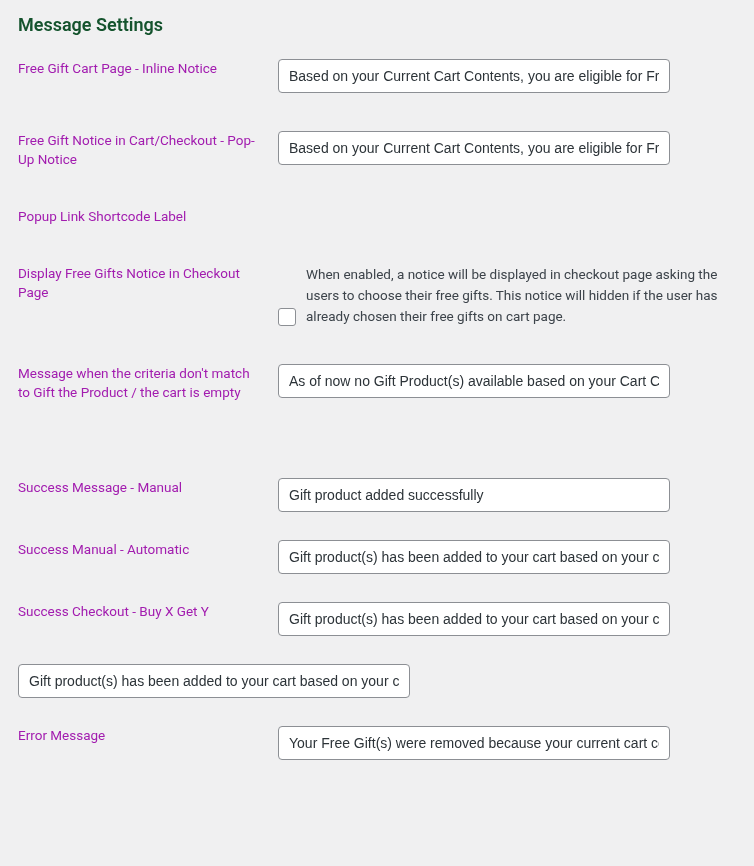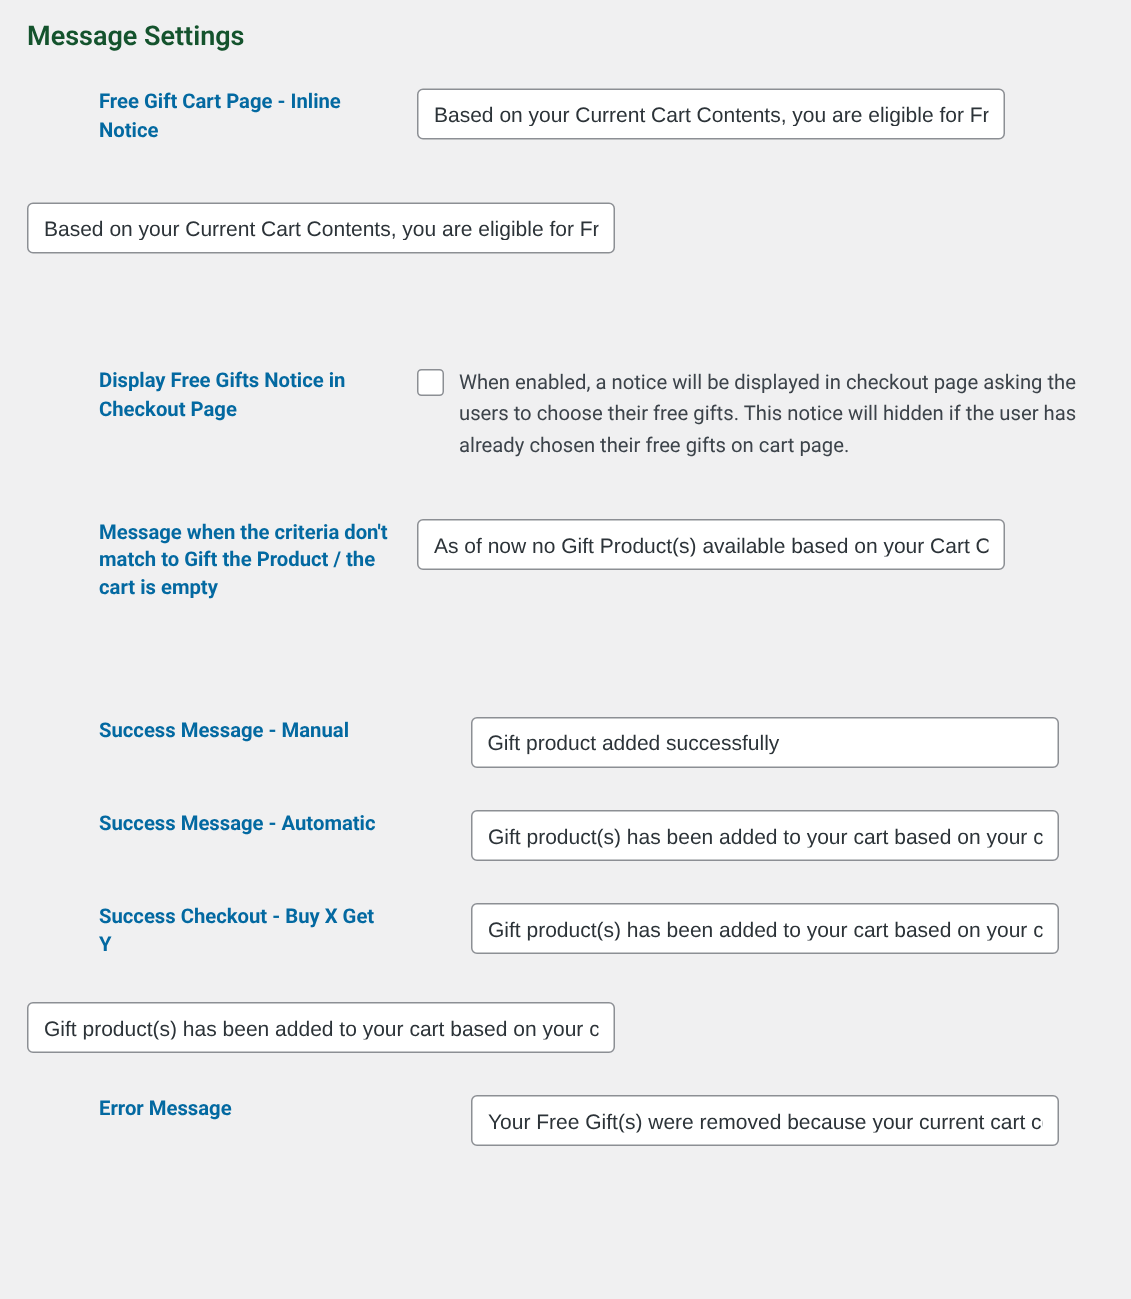--- a/index.html
+++ b/index.html
@@ -22,52 +22,50 @@
       margin-bottom: 24px;
       margin-top: 4px;
     }
     .form-row {
       display: flex;
       align-items: flex-start;
       margin-bottom: 38px;
     }
     .form-row.tight {
       margin-bottom: 28px;
-      gap: 36px;
     }
     .label-col {
       width: 260px;
       flex-shrink: 0;
       padding-right: 18px;
     }
     .label-col label {
-      font-weight: 700;
+      font-weight: 400;
       font-size: 13.5px;
-      color: #0369a1;
+      color: #a21caf;
       line-height: 1.4;
       display: block;
-      margin-left: 48px;
     }
     .field-col {
       flex: 1;
     }
     input[type="text"] {
       width: 392px;
       height: 34px;
       padding: 4px 10px;
       font-size: 14px;
       border: 1px solid #8c8f94;
       border-radius: 4px;
       background: #fff;
       color: #2c3338;
       line-height: 1.4;
     }
     .checkbox-row {
       display: flex;
-      align-items: flex-start;
+      align-items: flex-end;
     }
     input[type="checkbox"] {
       width: 18px;
       height: 18px;
       margin-right: 10px;
       margin-top: 1px;
       border: 1px solid #8c8f94;
       border-radius: 3px;
       background: #fff;
       appearance: none;
@@ -92,26 +90,32 @@
 <div class="form-row">
   <div class="label-col">
     <label>Free Gift Cart Page - Inline Notice</label>
   </div>
   <div class="field-col">
     <input type="text" value="Based on your Current Cart Contents, you are eligible for Free" style="">
   </div>
 </div>
 
 <div class="form-row">
+  <div class="label-col">
+    <label>Free Gift Notice in Cart/Checkout - Pop-Up Notice</label>
+  </div>
   <div class="field-col">
     <input type="text" value="Based on your Current Cart Contents, you are eligible for Free" style="">
   </div>
 </div>
 
 <div class="form-row">
+  <div class="label-col">
+    <label>Popup Link Shortcode Label</label>
+  </div>
 </div>
 
 <div class="form-row">
   <div class="label-col">
     <label>Display Free Gifts Notice in Checkout Page</label>
   </div>
   <div class="field-col">
     <div class="checkbox-row">
       <input type="checkbox" style="">
       <span class="desc">When enabled, a notice will be displayed in checkout page asking the users to choose their free gifts. This notice will hidden if the user has already chosen their free gifts on cart page.</span>
@@ -135,21 +139,21 @@
   <div class="label-col">
     <label>Success Message - Manual</label>
   </div>
   <div class="field-col">
     <input type="text" value="Gift product added successfully" style="">
   </div>
 </div>
 
 <div class="form-row tight">
   <div class="label-col">
-    <label>Success Message - Automatic</label>
+    <label>Success Manual - Automatic</label>
   </div>
   <div class="field-col">
     <input type="text" value="Gift product(s) has been added to your cart based on your car" style="">
   </div>
 </div>
 
 <div class="form-row tight">
   <div class="label-col">
     <label>Success Checkout - Buy X Get Y</label>
   </div>

